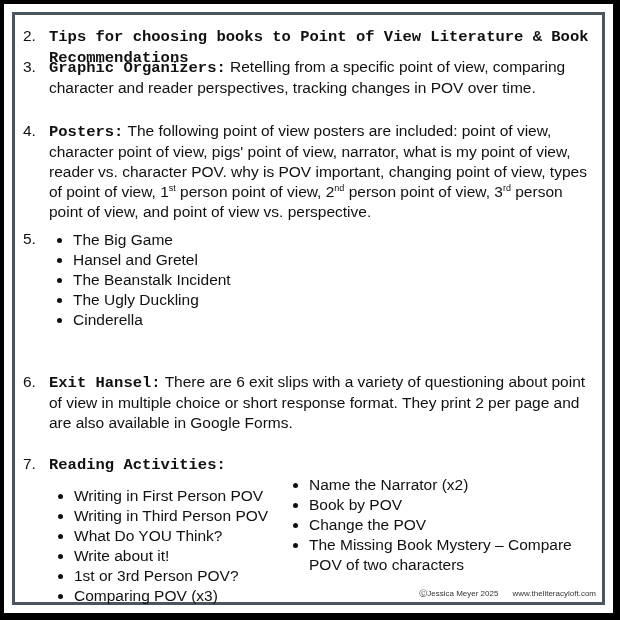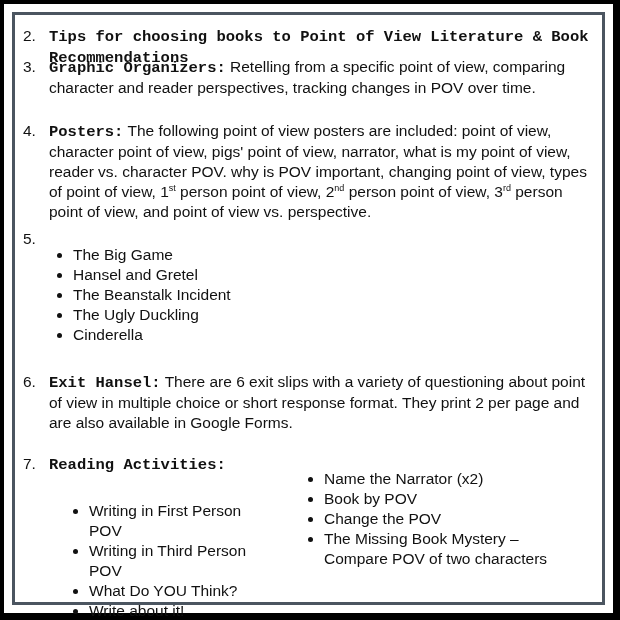--- a/index.html
+++ b/index.html
@@ -25,21 +25,21 @@
     position: absolute; left: 8px; right: 10px;
     font-size: 15.5px; line-height: 20px;
   }
   .item .num {
     position: absolute; left: 0; top: 0; width: 26px;
   }
   .item .body { margin-left: 26px; }
   .item b { font-weight: bold; font-family: Liberation Mono, monospace; }
   sup { font-size: 9px; line-height: 0; vertical-align: 6px; }
   ul.bullets {
-    list-style: none; margin: 16px; padding: 0;
+    list-style: none; margin: 1px; padding: 0;
   }
   ul.bullets li {
     position: relative; padding-left: 22px; font-size: 15.5px; line-height: 20px;
   }
   ul.bullets li::before {
     content: ""; position: absolute; left: 6px; top: 8px;
     width: 5px; height: 5px; border-radius: 50%; background: #111;
   }
   .col { position: absolute; }
   .footer {
@@ -95,24 +95,27 @@
       <div class="col" style="left:36px; top:470px; width:230px;">
         <ul class="bullets">
           <li>Writing in First Person POV</li>
           <li>Writing in Third Person POV</li>
           <li>What Do YOU Think?</li>
           <li>Write about it!</li>
           <li>1st or 3rd Person POV?</li>
           <li>Comparing POV (x3)</li>
         </ul>
       </div>
-      <div class="col" style="left:271px; top:438px; width:290px;">
+      <div class="col" style="left:271px; top:459px; width:290px;">
         <ul class="bullets">
           <li>Name the Narrator (x2)</li>
           <li>Book by POV</li>
           <li>Change the POV</li>
           <li>The Missing Book Mystery – Compare POV of two characters</li>
         </ul>
       </div>
 
+      <div class="footer">
+        <span>ⒸJessica Meyer 2025</span><span>www.theliteracyloft.com</span>
+      </div>
     </div>
   </div>
 </div>
 
 </body></html>

